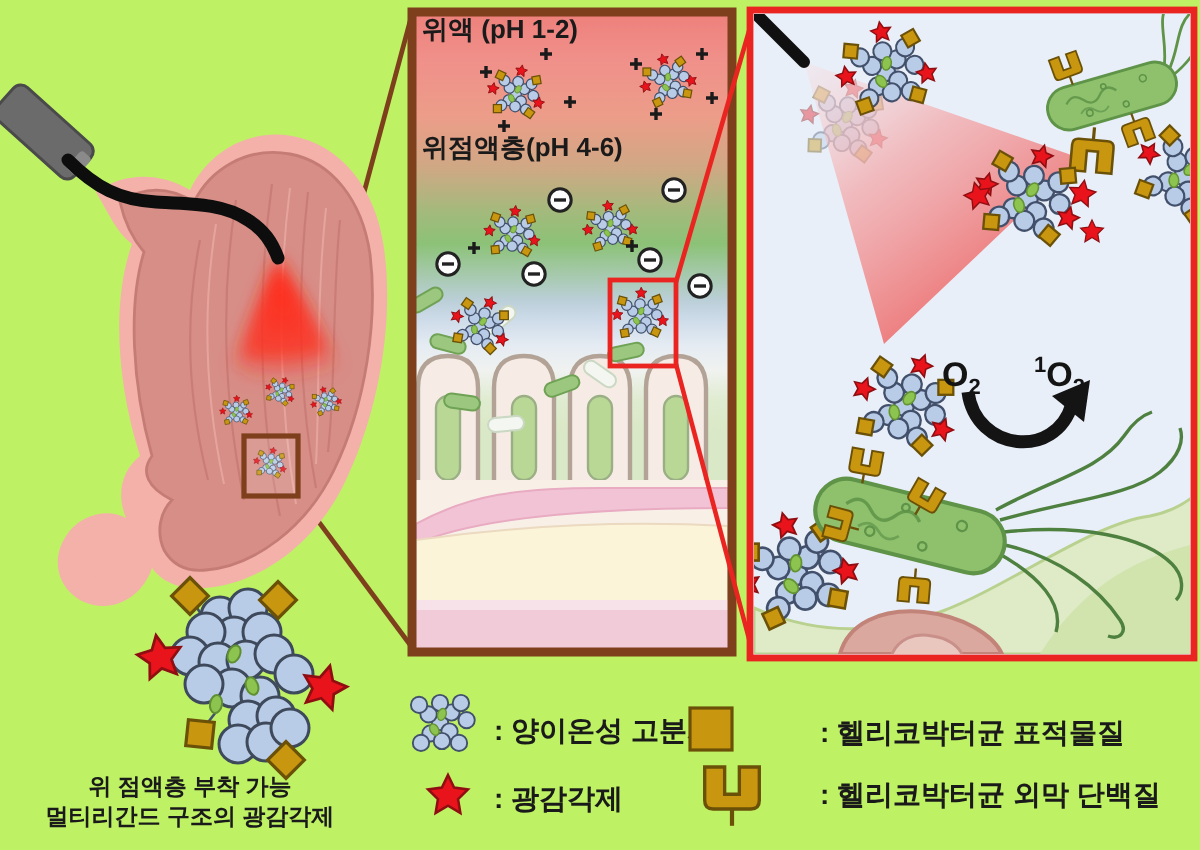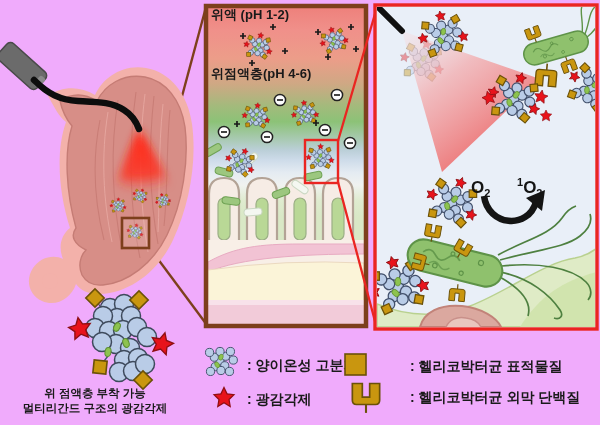--- a/index.html
+++ b/index.html
@@ -1,16 +1,16 @@
 <!DOCTYPE html>
 <html><head>
 <meta charset="utf-8">
 <style>
   html,body{margin:0;padding:0;background:#ffffff;}
-  .stage{position:relative;width:600px;height:425px;background:#f0abfc;overflow:hidden;}
+  .stage{position:relative;width:600px;height:425px;background:#bef264;overflow:hidden;}
   svg{display:block;}
   text{font-family:"Liberation Sans","DejaVu Sans",sans-serif;}
   .klabel{font-weight:bold;fill:#1a1a1a;}
   .chem{font-weight:bold;fill:#141414;}
 </style>
 </head>
 <body>
 
 <div class="stage">
 <svg width="600" height="425" viewBox="0 0 600 425" xmlns="http://www.w3.org/2000/svg">

